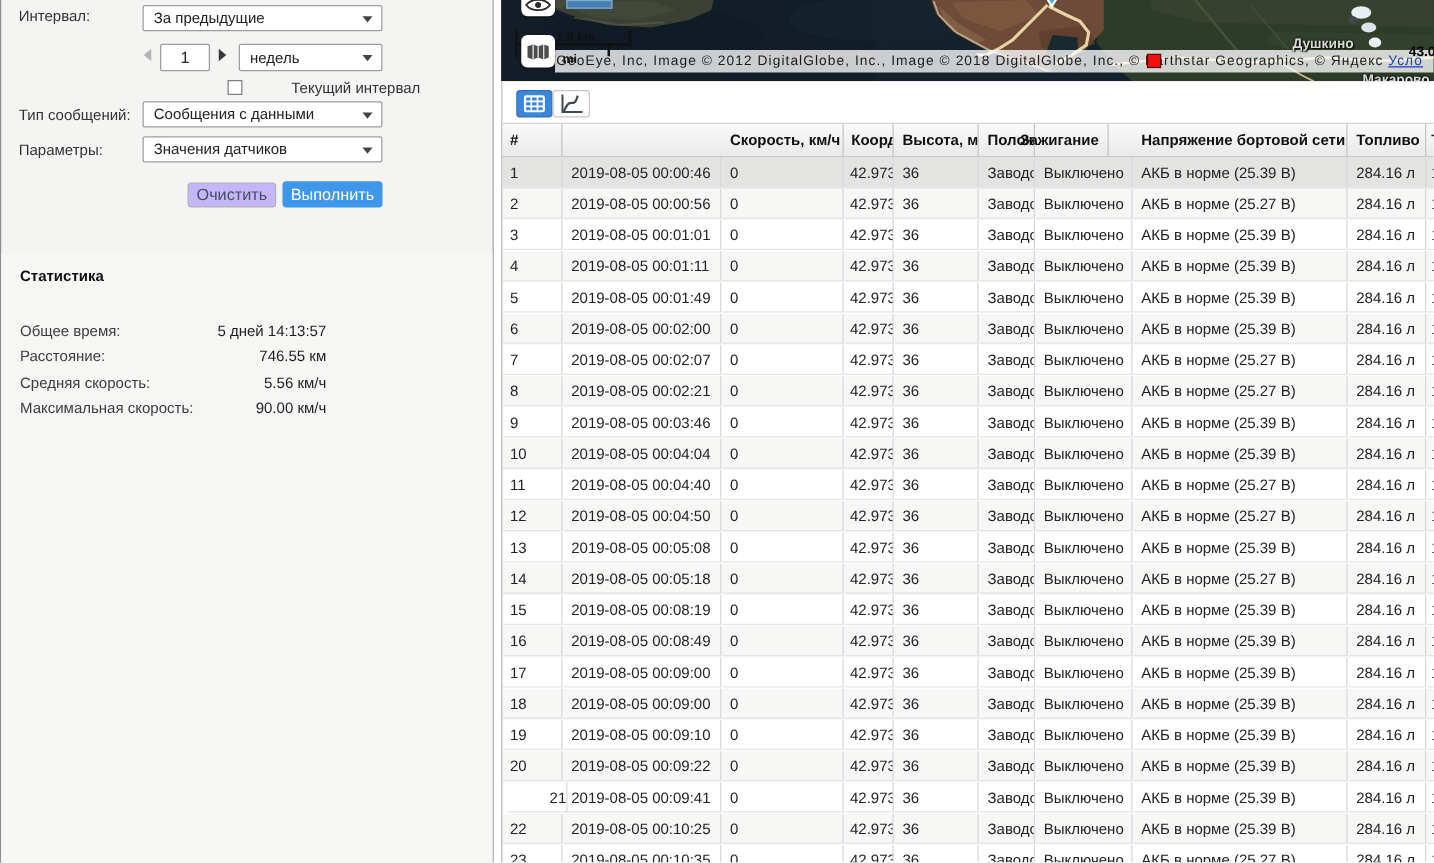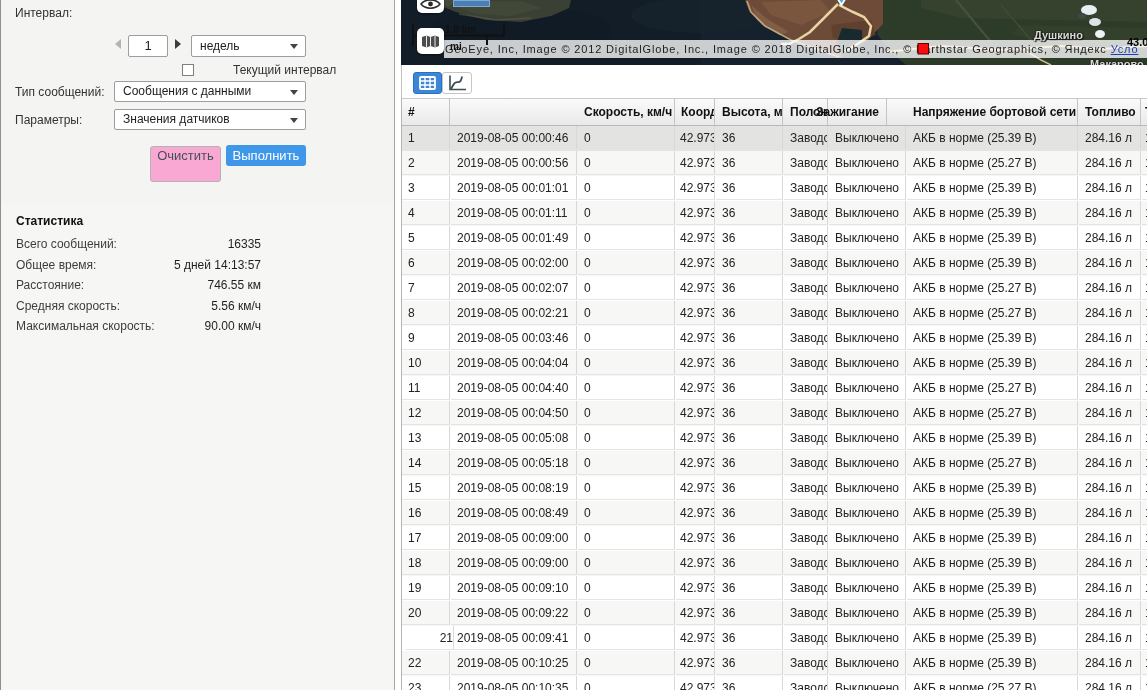--- a/index.html
+++ b/index.html
@@ -42,35 +42,35 @@
  font-weight:bold;color:#111;padding-left:6px;box-sizing:border-box;
  border-right:1px solid #c4c4c4;overflow:hidden;white-space:nowrap;}
 .tr{position:absolute;left:0;width:760px;height:25px;}
 .td{position:absolute;top:0;height:24px;line-height:24px;font-size:12px;color:#222;
  padding-left:6px;box-sizing:border-box;border-right:1px solid #d8d8d8;
  border-bottom:1px solid #e4e4e4;overflow:hidden;white-space:nowrap;}
 </style></head><body>
 
 <div id="panel">
   <div class="lbl" style="left:14px;top:6px;">Интервал:</div>
+  <div class="sel" style="left:113px;top:4px;width:192px;height:21px;">За предыдущие<span class="arr"></span></div>
   <div class="abs" style="left:114px;top:39px;width:0;height:0;border-top:5px solid transparent;border-bottom:5px solid transparent;border-right:6px solid #b4b4b4;"></div>
   <div class="abs" style="left:127px;top:35px;width:40px;height:22px;background:#fff;border:1px solid #9d9d9d;border-radius:2px;box-sizing:border-box;font-size:13px;color:#222;text-align:center;line-height:20px;">1</div>
   <div class="abs" style="left:174px;top:39px;width:0;height:0;border-top:5px solid transparent;border-bottom:5px solid transparent;border-left:6px solid #3b3b3b;"></div>
   <div class="sel" style="left:190px;top:35px;width:115px;height:22px;line-height:20px;">недель<span class="arr"></span></div>
   <div class="abs" style="left:181px;top:64px;width:10px;height:10px;background:#fff;border:1px solid #808080;"></div>
   <div class="lbl" style="left:196px;top:63px;margin-left:36px;">Текущий интервал</div>
   <div class="lbl" style="left:14px;top:85px;">Тип сообщений:</div>
   <div class="sel" style="left:113px;top:81px;width:192px;height:21px;">Сообщения с данными<span class="arr"></span></div>
   <div class="lbl" style="left:14px;top:113px;">Параметры:</div>
   <div class="sel" style="left:113px;top:109px;width:192px;height:21px;">Значения датчиков<span class="arr"></span></div>
-  <div class="abs" style="left:149px;top:146px;width:71px;height:36px;background:#f9a8d4;border:1px solid #b3b3b3;border-radius:3px;box-sizing:border-box;font-size:13px;color:#44505a;text-align:center;line-height:18px;">Очистить</div>
+  <div class="abs" style="left:149px;top:146px;width:71px;height:20px;background:#c4b5fd;border:1px solid #b3b3b3;border-radius:3px;box-sizing:border-box;font-size:13px;color:#44505a;text-align:center;line-height:18px;">Очистить</div>
   <div class="abs" style="left:225px;top:145px;width:80px;height:21px;background:#3e97e9;border-radius:3px;font-size:13px;color:#fff;text-align:center;line-height:21px;">Выполнить</div>
   <div class="abs" style="left:0;top:203px;width:393px;height:487px;background:#f6f6f4;"></div>
   <div class="lbl" style="left:15px;top:214px;font-weight:bold;color:#111;">Статистика</div>
-  <div class="stat" style="top:237px;">Всего сообщений:<span class="v">16335</span></div>
   <div class="stat" style="top:257.5px;">Общее время:<span class="v">5 дней 14:13:57</span></div>
   <div class="stat" style="top:278px;">Расстояние:<span class="v">746.55 км</span></div>
   <div class="stat" style="top:298.5px;">Средняя скорость:<span class="v">5.56 км/ч</span></div>
   <div class="stat" style="top:319px;">Максимальная скорость:<span class="v">90.00 км/ч</span></div>
 </div>
 
 <div id="map">
   <svg width="746" height="65" style="position:absolute;left:0;top:0;">
 
     <rect x="0" y="0" width="746" height="65" fill="#15212c"></rect>

